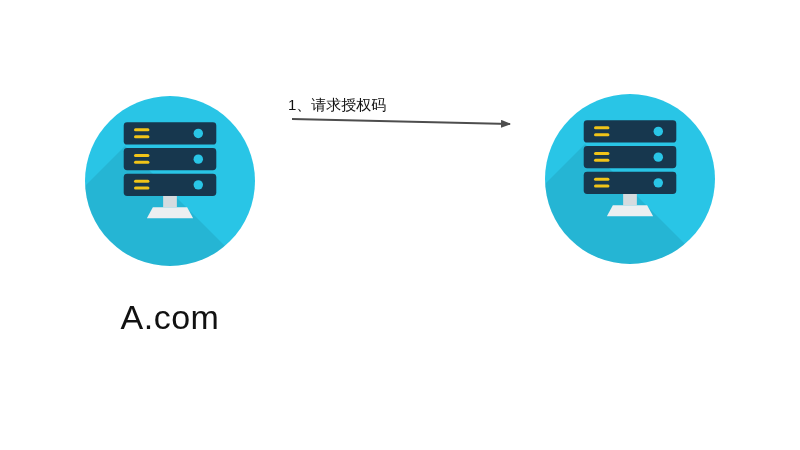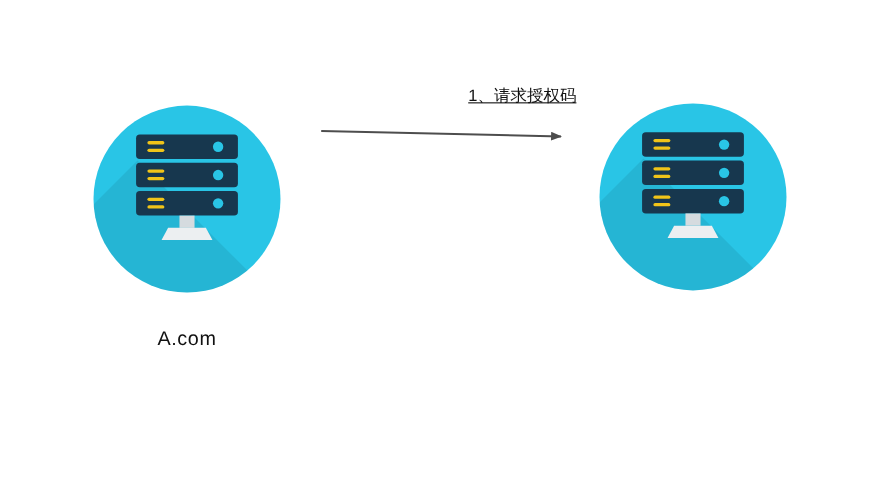--- a/index.html
+++ b/index.html
@@ -41,40 +41,39 @@
     position: absolute;
     left: 25px;
     top: 16px;
     width: 120px;
     height: 120px;
   }
   .node-label {
     width: 170px;
     margin-top: 32px;
     text-align: center;
-    font-size: 18px;
+    font-size: 34px;
     color: var(--label-text, #111111);
     letter-spacing: 0.5px;
   }
   .arrow-svg {
     position: absolute;
     left: 288px;
     top: 110px;
     width: 236px;
     height: 26px;
   }
   .arrow-label {
     position: absolute;
     left: 288px;
-    top: 78px;
+    top: 96px;
     width: 236px;
-    text-align: right;
+    text-align: left;
     font-size: 15px;
     color: var(--label-text, #111111);
-    text-decoration: underline;
   }
 </style>
 </head>
 <body>
 
 <div class="canvas">
 
   <div class="node node-a">
     <div class="circle">
       <div class="shadow"></div>

